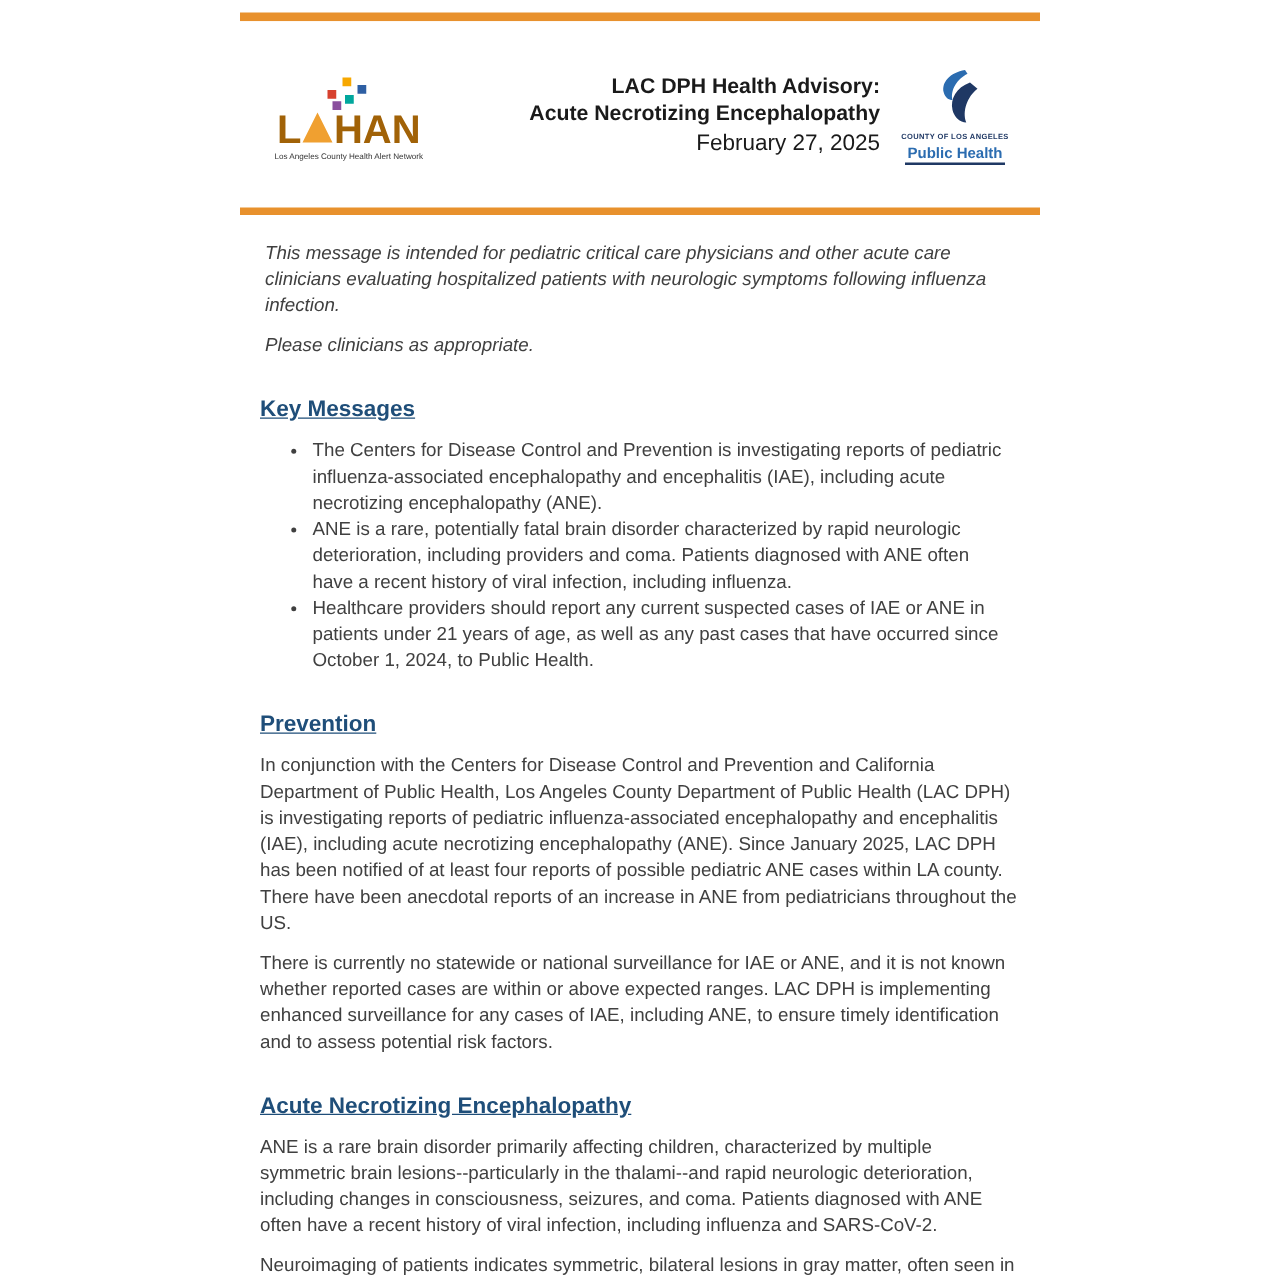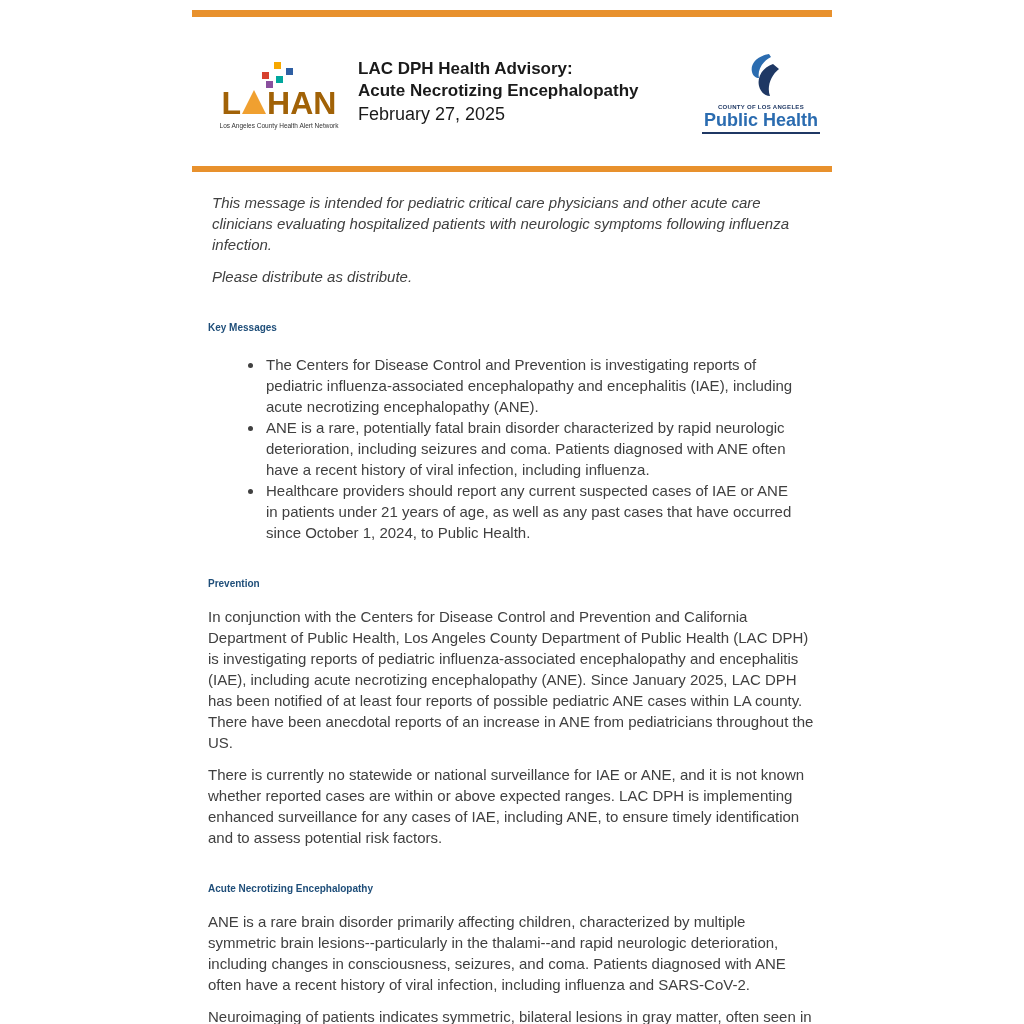--- a/index.html
+++ b/index.html
@@ -26,34 +26,34 @@
   .sq{position:absolute;width:7px;height:7px;display:block;}
   .sq1{background:#D7412E;left:58px;top:12px;}
   .sq2{background:#F7A800;left:70px;top:2px;}
   .sq3{background:#00A79D;left:72px;top:16px;}
   .sq4{background:#2E5FA3;left:82px;top:8px;}
   .sq5{background:#8A4F9E;left:62px;top:21px;}
   .lahan-word{font-size:32px;font-weight:800;color:#a16207;letter-spacing:0;line-height:34px;white-space:nowrap;}
   .lahan-triangle{display:inline-block;width:0;height:0;border-left:12px solid transparent;border-right:12px solid transparent;border-bottom:24px solid #F0A030;margin:0 1px;vertical-align:0px;}
   .lahan-tagline{font-size:6.5px;color:#333;margin-top:2px;white-space:nowrap;}
 
-  .title-block{flex:1;text-align:left;color:#1a1a1a;padding:0 4px;}
+  .title-block{flex:1;text-align:right;color:#1a1a1a;padding:0 4px;}
   .title-line{font-size:17px;font-weight:700;line-height:22px;}
   .date-line{font-size:18px;font-weight:400;line-height:22px;margin-top:1px;}
 
   .ph-logo{flex:0 0 112px;text-align:center;padding-top:4px;}
   .ph-county{font-size:6px;font-weight:700;letter-spacing:0.3px;color:var(--logo-navy);margin-top:1px;white-space:nowrap;}
-  .ph-dept{display:inline-block;font-size:18px;font-weight:700;color:var(--logo-blue);border-bottom:2px solid var(--logo-navy);padding:0 2px 1px;white-space:nowrap;}
+  .ph-dept{display:inline-block;font-size:12px;font-weight:700;color:var(--logo-blue);border-bottom:2px solid var(--logo-navy);padding:0 2px 1px;white-space:nowrap;}
 
   
   .content{padding:20px 16px 0;font-size:15px;line-height:21px;}
   .intro{font-style:italic;text-align:left;max-width:600px;margin:0 auto 11px;}
   .intro.last{margin-bottom:28px;}
-  .section-heading{font-size:10px;font-weight:700;color:var(--heading-blue);margin:30px 0 12px;}
-  .bullets{margin:16px;padding:0 6px 0 40px;}
+  .section-heading{font-size:18px;font-weight:700;color:var(--heading-blue);margin:30px 0 12px;text-decoration:underline;}
+  .bullets{margin:0;padding:0 6px 0 40px;}
   .bullets li{margin:0;padding-left:2px;}
   .body-para{margin:0 0 11px;}
 </style>
 </head>
 <body>
 
 <div class="email-column">
   <div class="accent-bar"></div>
 
   <header class="header">
@@ -82,26 +82,26 @@
       </svg>
       <div class="ph-county">COUNTY OF LOS ANGELES</div>
       <div><span class="ph-dept">Public Health</span></div>
     </div>
   </header>
 
   <div class="accent-bar thin"></div>
 
   <main class="content">
     <p class="intro">This message is intended for pediatric critical care physicians and other acute care clinicians evaluating hospitalized patients with neurologic symptoms following influenza infection.</p>
-    <p class="intro last">Please distribute as distribute.</p>
+    <p class="intro last">Please clinicians as appropriate.</p>
 
     <h3 class="section-heading">Key Messages</h3>
     <ul class="bullets">
       <li>The Centers for Disease Control and Prevention is investigating reports of pediatric influenza-associated encephalopathy and encephalitis (IAE), including acute necrotizing encephalopathy (ANE).</li>
-      <li>ANE is a rare, potentially fatal brain disorder characterized by rapid neurologic deterioration, including seizures and coma. Patients diagnosed with ANE often have a recent history of viral infection, including influenza.</li>
+      <li>ANE is a rare, potentially fatal brain disorder characterized by rapid neurologic deterioration, including providers and coma. Patients diagnosed with ANE often have a recent history of viral infection, including influenza.</li>
       <li>Healthcare providers should report any current suspected cases of IAE or ANE in patients under 21 years of age, as well as any past cases that have occurred since October 1, 2024, to Public Health.</li>
     </ul>
 
     <h3 class="section-heading">Prevention</h3>
     <p class="body-para">In conjunction with the Centers for Disease Control and Prevention and California Department of Public Health, Los Angeles County Department of Public Health (LAC DPH) is investigating reports of pediatric influenza-associated encephalopathy and encephalitis (IAE), including acute necrotizing encephalopathy (ANE). Since January 2025, LAC DPH has been notified of at least four reports of possible pediatric ANE cases within LA county. There have been anecdotal reports of an increase in ANE from pediatricians throughout the US.</p>
     <p class="body-para">There is currently no statewide or national surveillance for IAE or ANE, and it is not known whether reported cases are within or above expected ranges. LAC DPH is implementing enhanced surveillance for any cases of IAE, including ANE, to ensure timely identification and to assess potential risk factors.</p>
 
     <h3 class="section-heading">Acute Necrotizing Encephalopathy</h3>
     <p class="body-para">ANE is a rare brain disorder primarily affecting children, characterized by multiple symmetric brain lesions--particularly in the thalami--and rapid neurologic deterioration, including changes in consciousness, seizures, and coma. Patients diagnosed with ANE often have a recent history of viral infection, including influenza and SARS-CoV-2.</p>
     <p class="body-para">Neuroimaging of patients indicates symmetric, bilateral lesions in gray matter, often seen in the thalami, along with other abnormalities, including edema and inflammation.</p>

